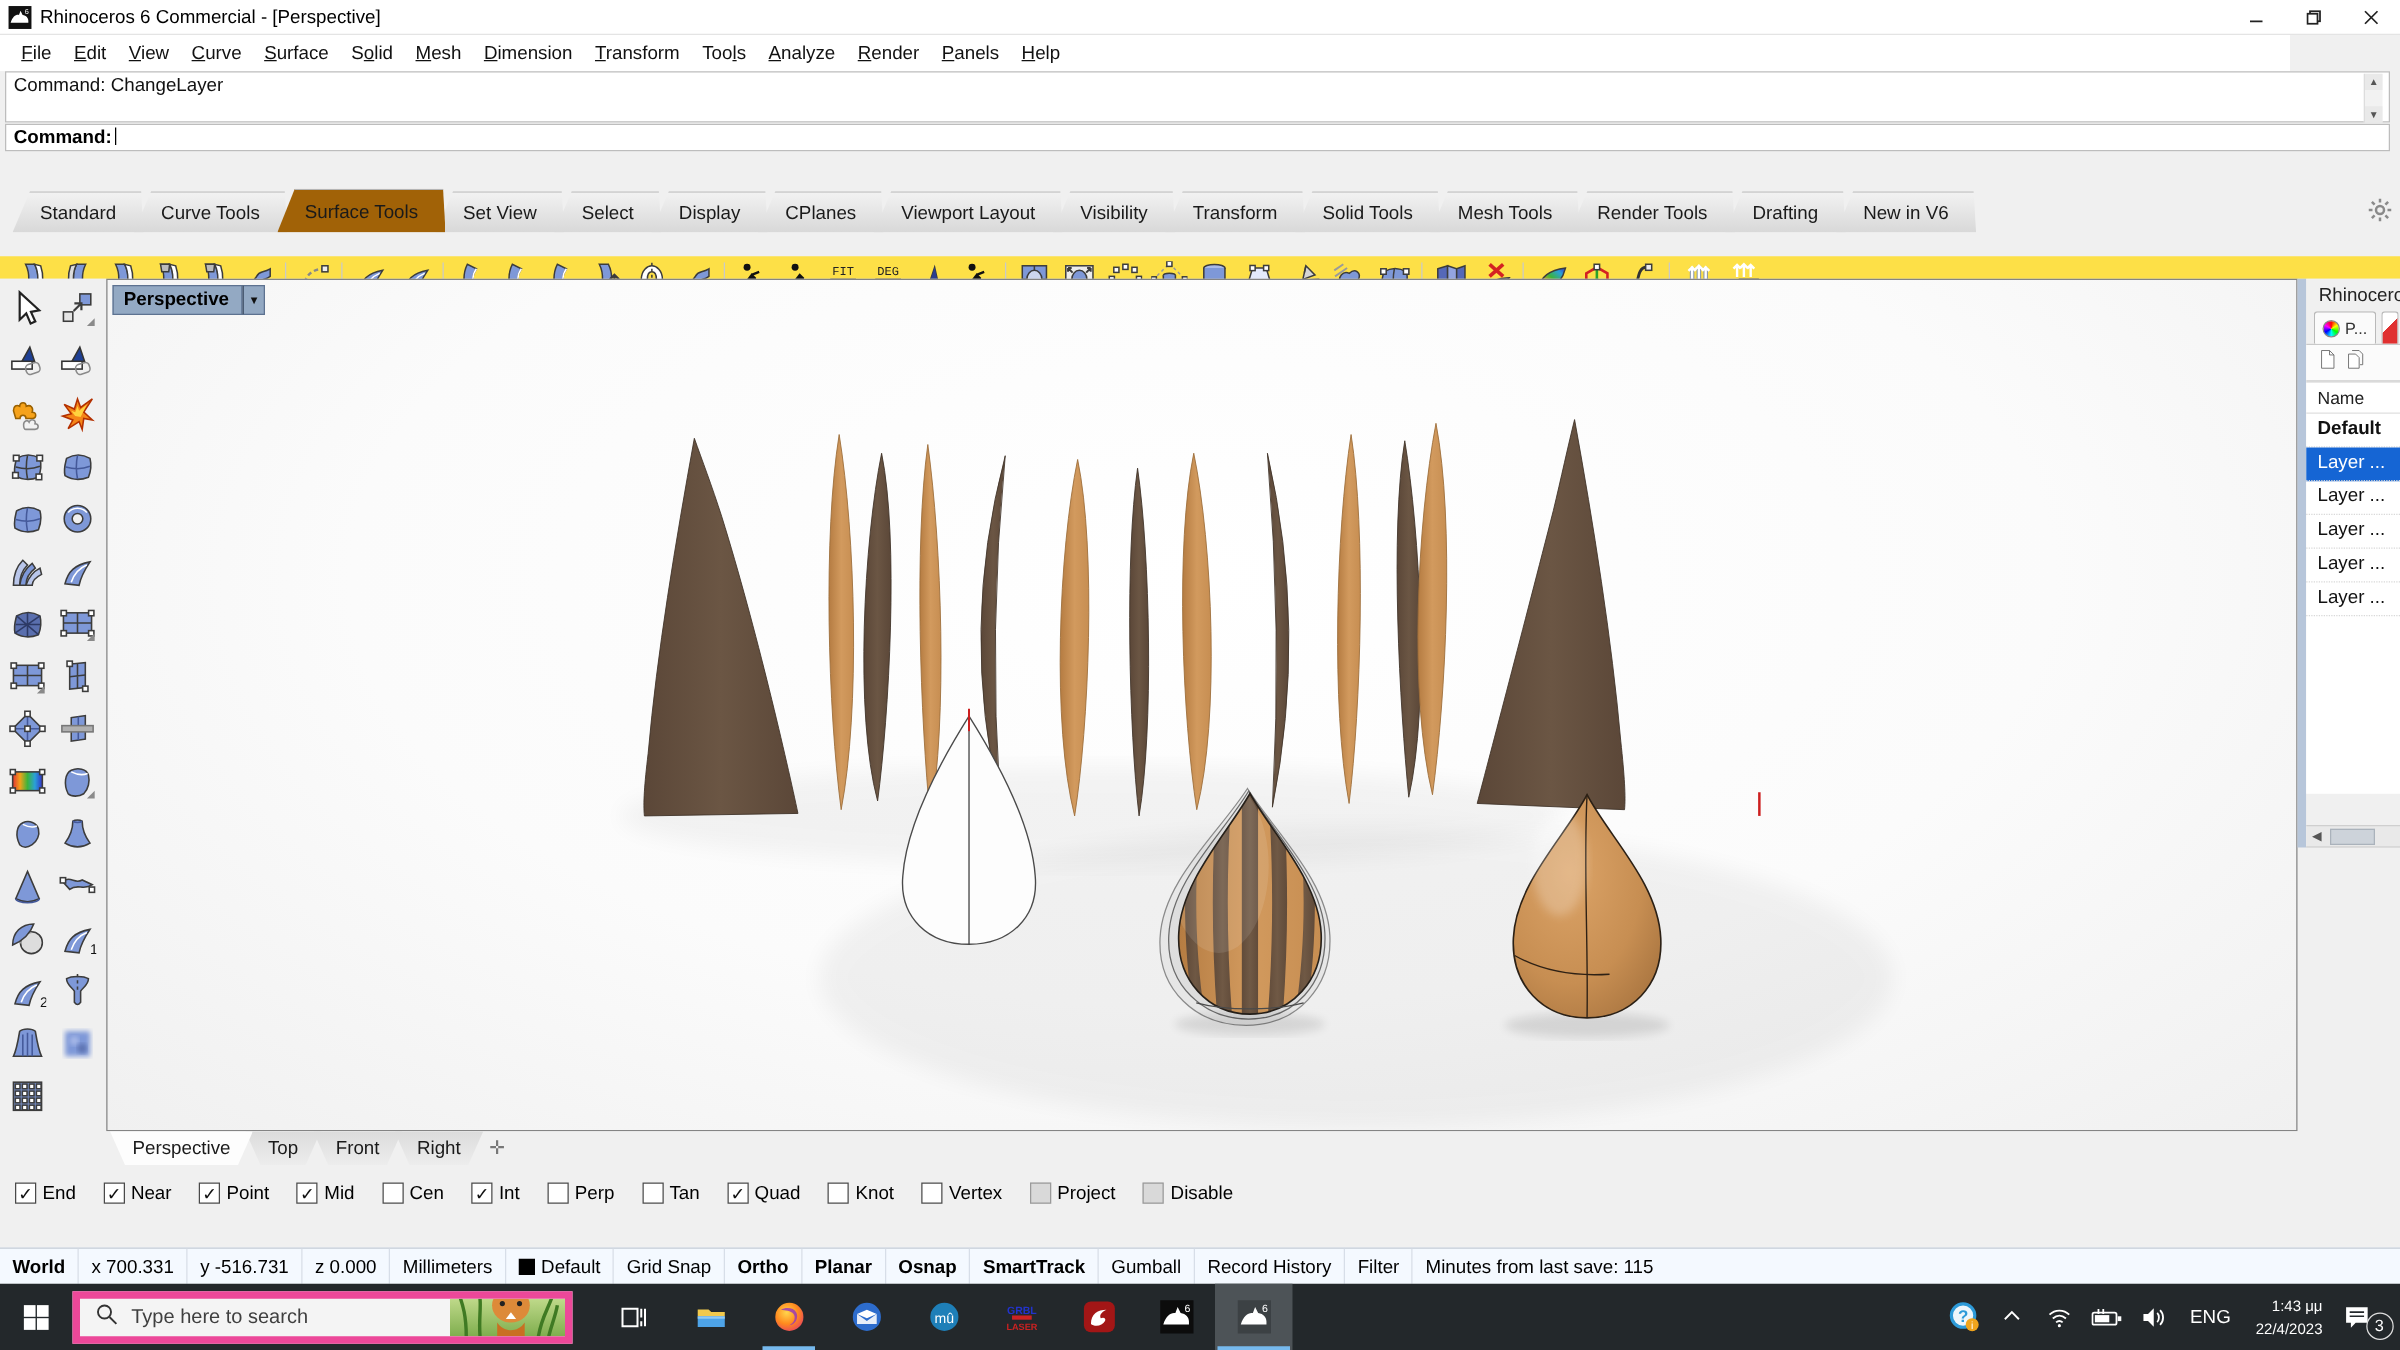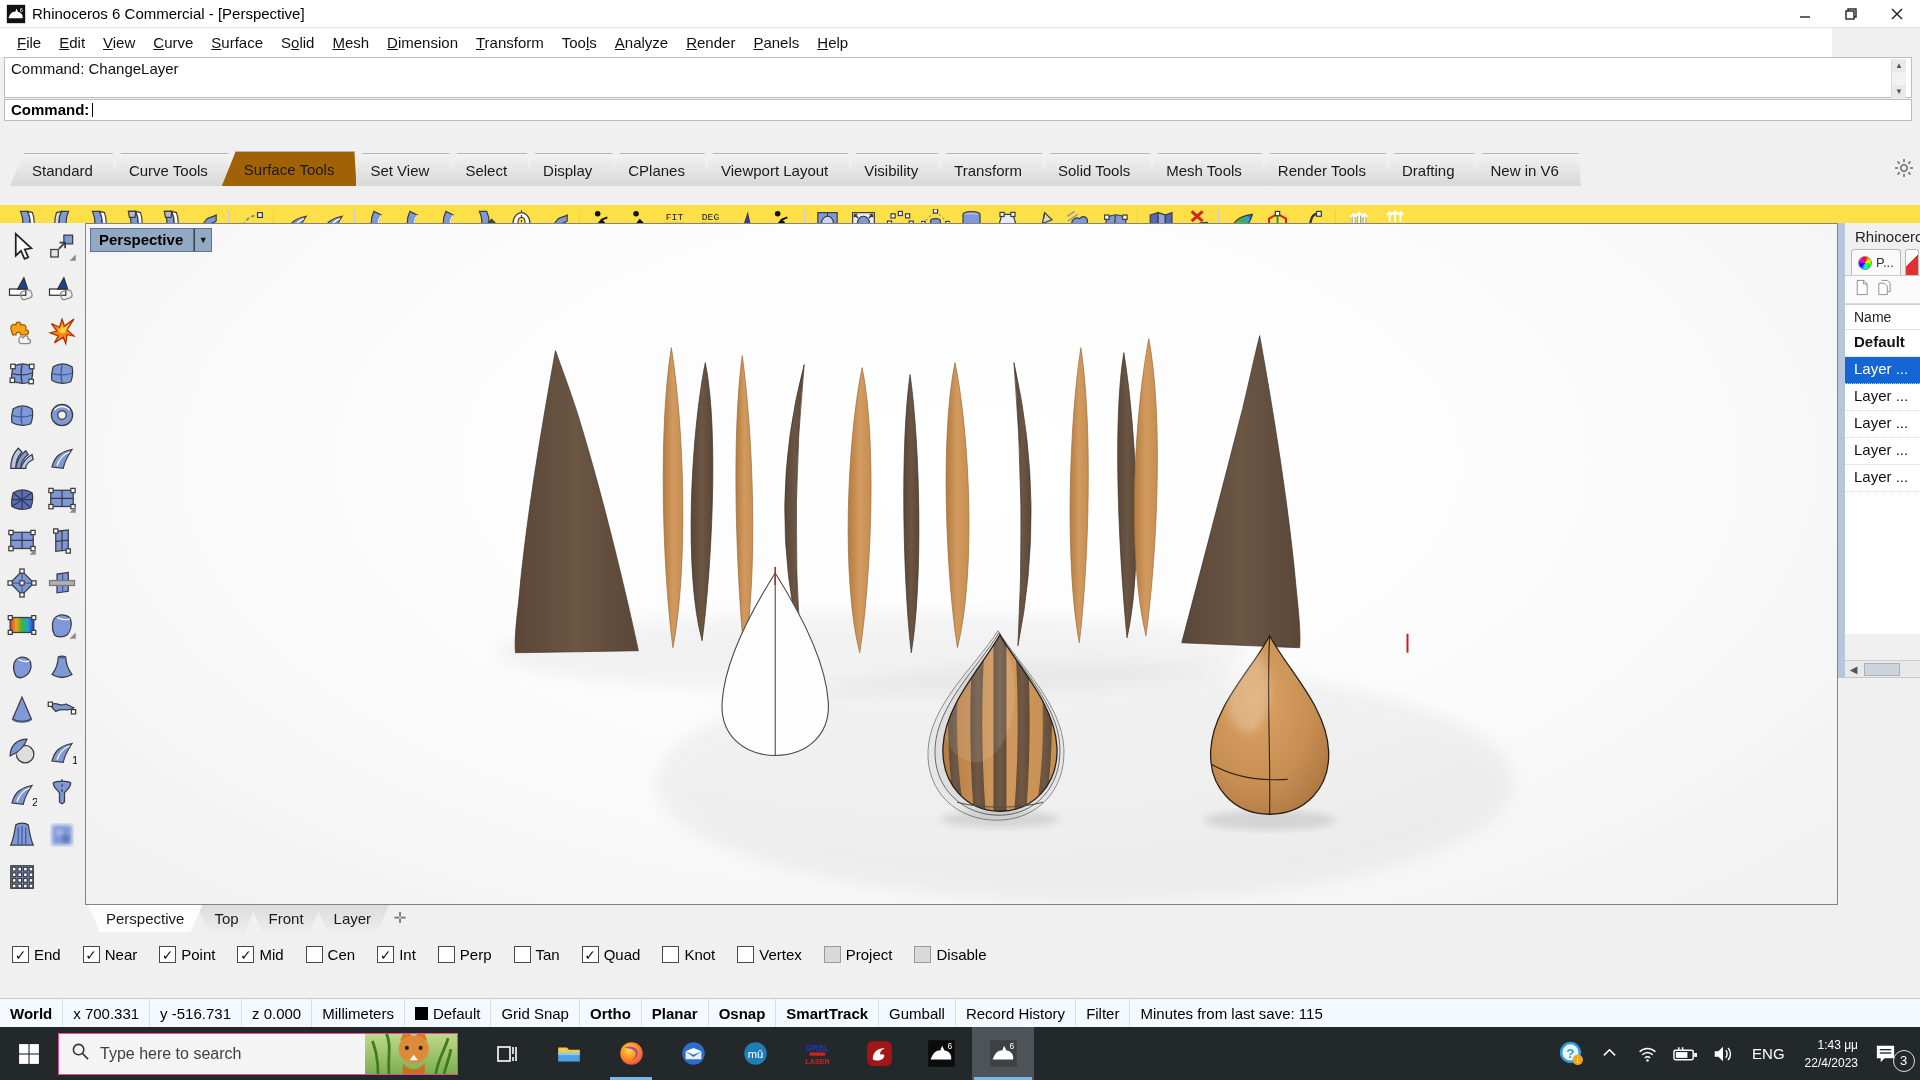--- a/index.html
+++ b/index.html
@@ -128,21 +128,21 @@
   .scell { display:flex; align-items:center; justify-content:center; border-right:1px solid #d7dee8;
            padding:0 10px; white-space:nowrap; }
   .scell.bold { font-weight:bold;text-align:right; }
   .scell .swatch { width:13px; height:13px; background:#000; margin-right:5px; }
   .scell.grow { flex:1; justify-content:flex-start; border-right:none; }
 
   
   #taskbar { position:absolute; left:0; top:1027px; width:1920px; height:53px; background:var(--taskbg);
              display:flex; align-items:center; }
   #startbtn { width:58px; height:53px; display:flex; align-items:center; justify-content:center; }
-  #searchbox { width:400px; height:42px; background:#f4f4f4; border:1px solid #ec4899; display:flex;
+  #searchbox { width:400px; height:42px; background:#f4f4f4; border:6px solid #ec4899; display:flex;
                align-items:center; position:relative; overflow:hidden; }
   #searchbox .mag { margin:0 10px 0 12px; }
   #searchbox .ph { font-size:16px; color:#3f3f3f; }
   #searchart { position:absolute; right:0; top:0; width:92px; height:100%;
                background:linear-gradient(180deg,#bfd98a, #7fae4e); display:flex; align-items:flex-end;
                justify-content:center; overflow:hidden; }
   .tb-app { width:62px; height:53px; display:flex; align-items:center; justify-content:center; position:relative; }
   .tb-app.active { background:#4d5357; }
   .tb-app .runline { position:absolute; bottom:0; left:10px; right:10px; height:3px; background:#76b9ed; }
   .tb-app.active .runline { left:2px; right:2px; }
@@ -969,21 +969,21 @@
       <div class="arrow">◀</div>
       <div class="thumb"></div>
     </div>
   </div>
 </div>
 
 <div id="navtabs">
     <div class="ntab active">Perspective</div>
     <div class="ntab">Top</div>
     <div class="ntab">Front</div>
-    <div class="ntab">Layer</div>
+    <div class="ntab">Right</div>
     <div id="ntab-add">✛</div>
   </div>
 
 <div id="osnap">
     <div class="osnap-item">
       <div class="cbx">✓</div>
       <span>End</span>
     </div>
     <div class="osnap-item">
       <div class="cbx">✓</div>

